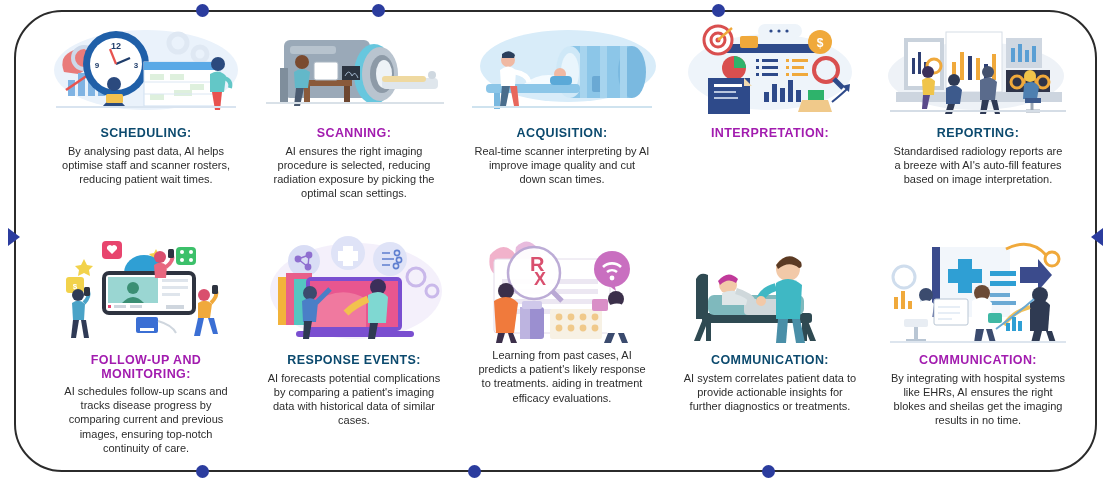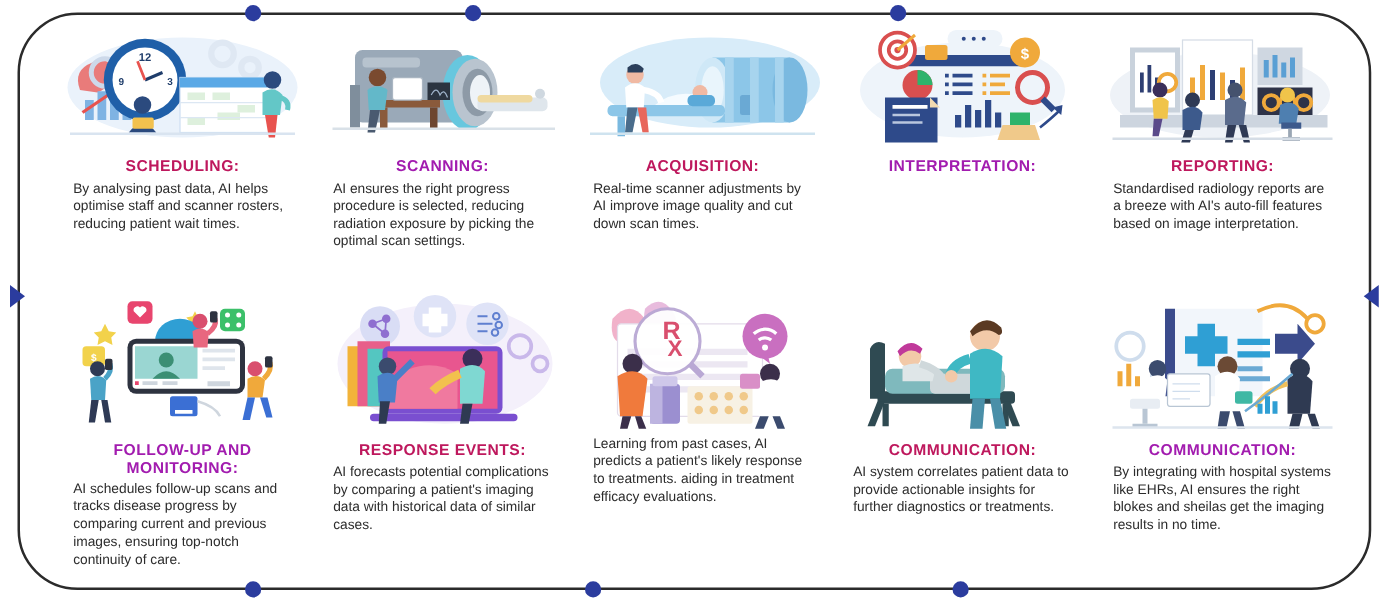--- a/index.html
+++ b/index.html
@@ -32,24 +32,24 @@
     display:grid;grid-template-columns:repeat(5,1fr);grid-template-rows:215px 225px;
   }
   .card{position:relative;display:flex;flex-direction:column;align-items:center;padding:0 6px;box-sizing:border-box;}
   .art{width:100%;height:100px;display:flex;align-items:flex-end;justify-content:center;}
   .art svg{display:block;}
   .card.r2 .art{height:112px;}
   .heading{
     font-size:12.5px;font-weight:bold;letter-spacing:.4px;text-align:center;
     margin-top:9px;line-height:13.5px;
   }
-  .h-purple{color:#be185d;}
+  .h-purple{color:#0c4a6e;}
   .h-green{color:#a21caf;}
   .body{
-    font-size:11px;line-height:14.2px;color:#2c2c2c;margin-top:3px;
+    font-size:11px;line-height:14.2px;color:#2c2c2c;text-align:center;margin-top:3px;
     max-width:175px;
   }
 </style>
 </head>
 <body>
 
 <div class="stage">
 
   <div class="track"></div>
   <div class="node" style="left:196px;top:4px;"></div>
@@ -142,21 +142,21 @@
           <g>
             <circle cx="46" cy="44" r="7" fill="#7a4a2f"></circle>
             <path d="M38 54 q8-6 16 0 l-2 16 h-13z" fill="#63b8c9"></path>
             <path d="M40 70 l-2 18 h6 l4-18z" fill="#4a5a70"></path>
           </g>
           <rect x="24" y="50" width="8" height="34" fill="#7f8e9c"></rect>
           <rect x="10" y="84" width="178" height="2" fill="#d9e1e8"></rect>
         </svg>
       </div>
       <div class="heading h-green">SCANNING:</div>
-      <div class="body">AI ensures the right progress procedure is selected, reducing radiation exposure by picking the optimal scan settings.</div>
+      <div class="body">AI ensures the right imaging procedure is selected, reducing radiation exposure by picking the optimal scan settings.</div>
     </div>
 
     <div class="card r1">
       <div class="art">
         <svg width="196" height="100" viewBox="0 0 196 100">
           <ellipse cx="104" cy="48" rx="88" ry="36" fill="#d8ecf9"></ellipse>
           <g>
             <rect x="106" y="28" width="62" height="52" fill="#8cc6e8"></rect>
             <ellipse cx="168" cy="54" rx="14" ry="26" fill="#7ab9e0"></ellipse>
             <ellipse cx="106" cy="54" rx="14" ry="26" fill="#cfe8f7"></ellipse>
@@ -180,21 +180,21 @@
             <path d="M38 36 q7-6 13 1 l-1 3 h-12z" fill="#2b3f5c"></path>
             <path d="M36 52 q8-7 16 0 l-1 16 h-14z" fill="#fff"></path>
             <path d="M51 54 q12 2 14 10" stroke="#fff" stroke-width="5" fill="none"></path>
             <path d="M38 68 l-2 20 h6 l4-20z" fill="#4a6d8c"></path>
             <path d="M46 68 l4 20 h5 l-2-20z" fill="#e8675c"></path>
           </g>
           <rect x="8" y="88" width="180" height="2" fill="#cfe3ef"></rect>
         </svg>
       </div>
       <div class="heading h-purple">ACQUISITION:</div>
-      <div class="body">Real-time scanner adjustments by AI improve image quality and cut down scan times.</div>
+      <div class="body">Real-time scanner interpreting by AI improve image quality and cut down scan times.</div>
     </div>
 
     <div class="card r1">
       <div class="art">
         <svg width="196" height="100" viewBox="0 0 196 100">
           <ellipse cx="98" cy="54" rx="82" ry="38" fill="#eef4fa"></ellipse>
           <rect x="44" y="26" width="106" height="9" rx="4" fill="#2e4a8a"></rect>
           <rect x="86" y="6" width="44" height="14" rx="7" fill="#eef4fa"></rect>
           <g fill="#2e4a8a">
               <circle cx="99" cy="13" r="1.6"></circle>

